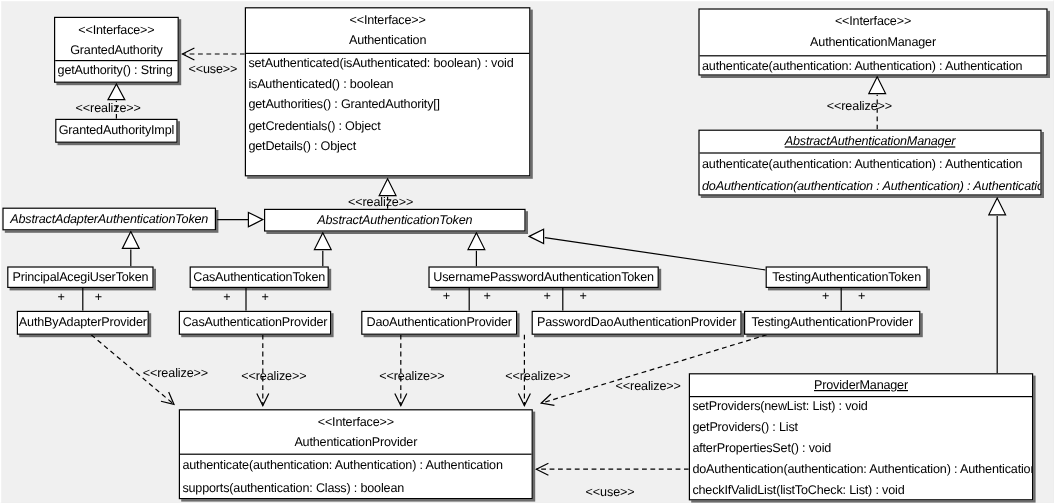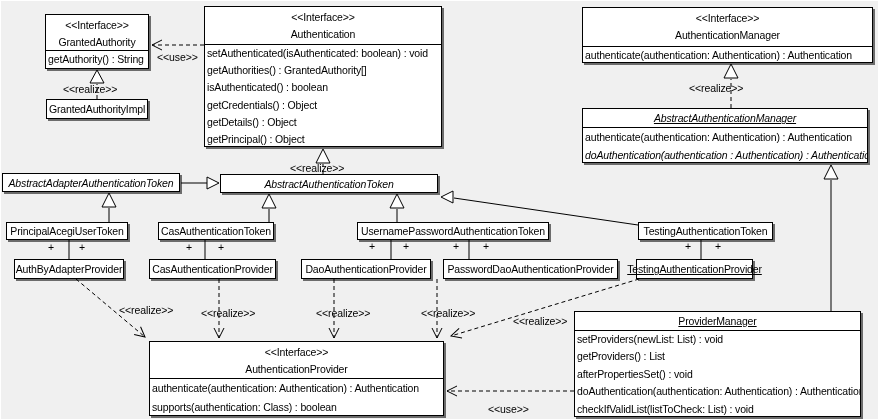--- a/index.html
+++ b/index.html
@@ -149,25 +149,24 @@
     <span>GrantedAuthorityImpl</span>
   </div>
 
   <div class="cls" style="left:203px;top:5px;width:238px;height:141px;">
     <div class="hd" style="height:37px;">
       <div class="st">&lt;&lt;Interface&gt;&gt;</div>
       <div class="nm">Authentication</div>
     </div>
     <div class="bd">
       <div class="m">setAuthenticated(isAuthenticated: boolean) : void</div>
+      <div class="m">isAuthenticated() : boolean</div>
       <div class="m">getAuthorities() : GrantedAuthority[]</div>
-      <div class="m">isAuthenticated() : boolean</div>
       <div class="m">getCredentials() : Object</div>
       <div class="m">getDetails() : Object</div>
-      <div class="m">getPrincipal() : Object</div>
     </div>
   </div>
 
   <div class="cls rows-16" style="left:581px;top:6px;width:291px;height:56px;">
     <div class="hd" style="height:38px;">
       <div class="st">&lt;&lt;Interface&gt;&gt;</div>
       <div class="nm">AuthenticationManager</div>
     </div>
     <div class="bd">
       <div class="m">authenticate(authentication: Authentication) : Authentication</div>
@@ -210,21 +209,21 @@
   </div>
   <div class="cls single" style="left:148px;top:258px;width:127px;height:20px;">
     <span>CasAuthenticationProvider</span>
   </div>
   <div class="cls single" style="left:300px;top:258px;width:130px;height:20px;">
     <span>DaoAuthenticationProvider</span>
   </div>
   <div class="cls single" style="left:442px;top:258px;width:175px;height:20px;">
     <span>PasswordDaoAuthenticationProvider</span>
   </div>
-  <div class="cls single" style="left:635px;top:258px;width:117px;height:20px;text-decoration:underline;">
+  <div class="cls single" style="left:619px;top:258px;width:147px;height:20px;">
     <span>TestingAuthenticationProvider</span>
   </div>
 
   <div class="cls rows-185" style="left:148px;top:340px;width:295px;height:75px;">
     <div class="hd" style="height:36px;">
       <div class="st">&lt;&lt;Interface&gt;&gt;</div>
       <div class="nm">AuthenticationProvider</div>
     </div>
     <div class="bd">
       <div class="m">authenticate(authentication: Authentication) : Authentication</div>

